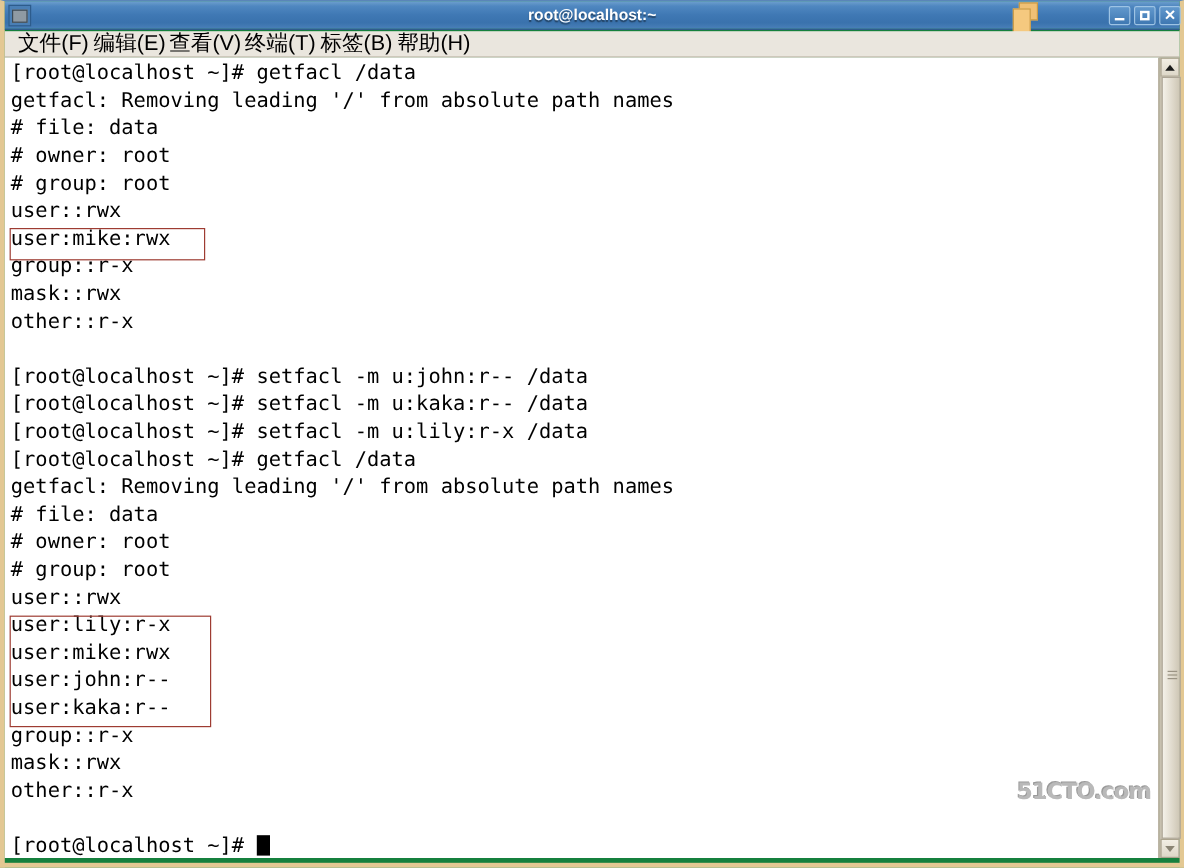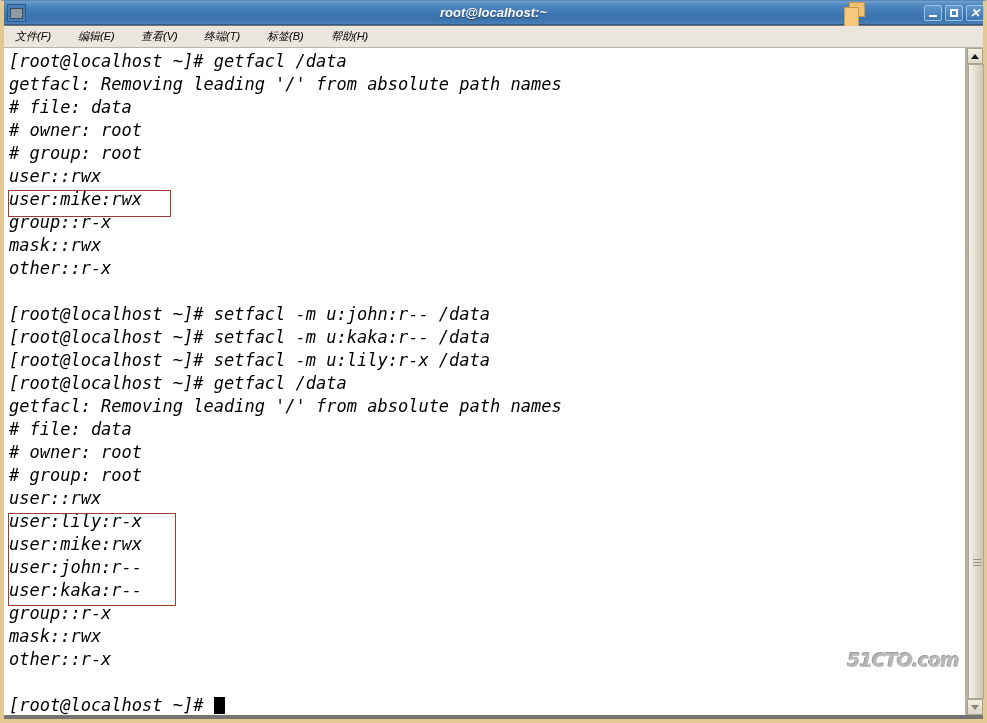--- a/index.html
+++ b/index.html
@@ -14,27 +14,26 @@
     font-family: "Liberation Sans", sans-serif;
   }
 
   
   #window {
     position: absolute;
     left: 0; top: 0;
     width: 987px;
     height: 723px;
     box-sizing: border-box;
-    background: #737373;
+    background: #15803d;
     border: 1px solid #a99d82;
     border-left: 4px solid #e3c893;
     border-right: 4px solid #e3c893;
     border-bottom: 4px solid #e3c893;
     border-top: 1px solid #5a86b8;
-    font-style: italic;
   }
 
   
   #titlebar {
     position: absolute;
     left: 0; top: 0;
     width: 979px;
     height: 24px;
     background: linear-gradient(to bottom,
        #6fa0ce 0%, #4f87c0 18%, #3f78b4 50%, #3a72ad 78%, #4a80b8 100%);
@@ -141,21 +140,21 @@
     height: 22px;
     background: #eae6de;
     border-bottom: 1px solid #bcb5a5;
     box-sizing: border-box;
   }
   .menu-item {
     position: absolute;
     top: 0;
     height: 21px;
     line-height: 21px;
-    font-size: 11px;
+    font-size: 18px;
     color: #000000;
     font-family: "Liberation Sans", sans-serif;
     white-space: nowrap;
     padding: 0 3px;
   }
 
   
   #terminal {
     position: absolute;
     left: 0; top: 47px;

